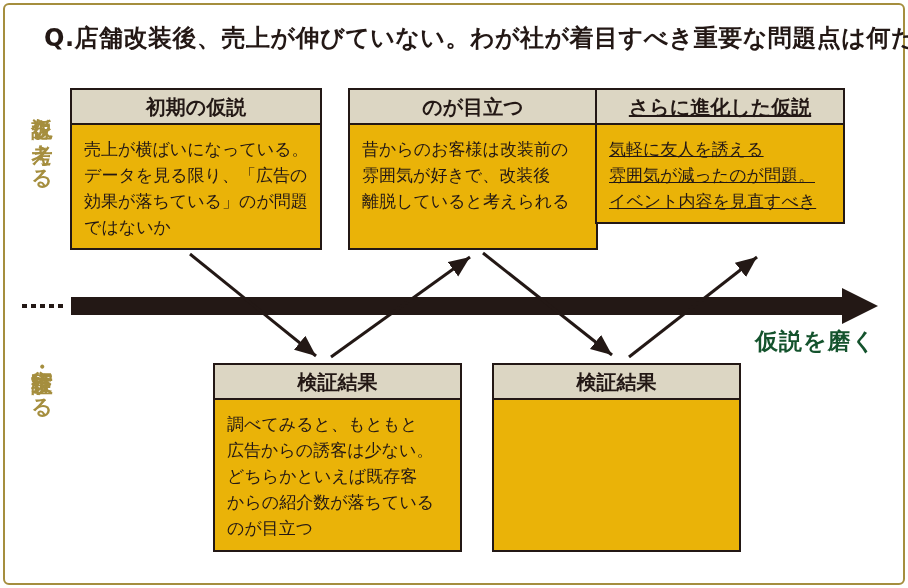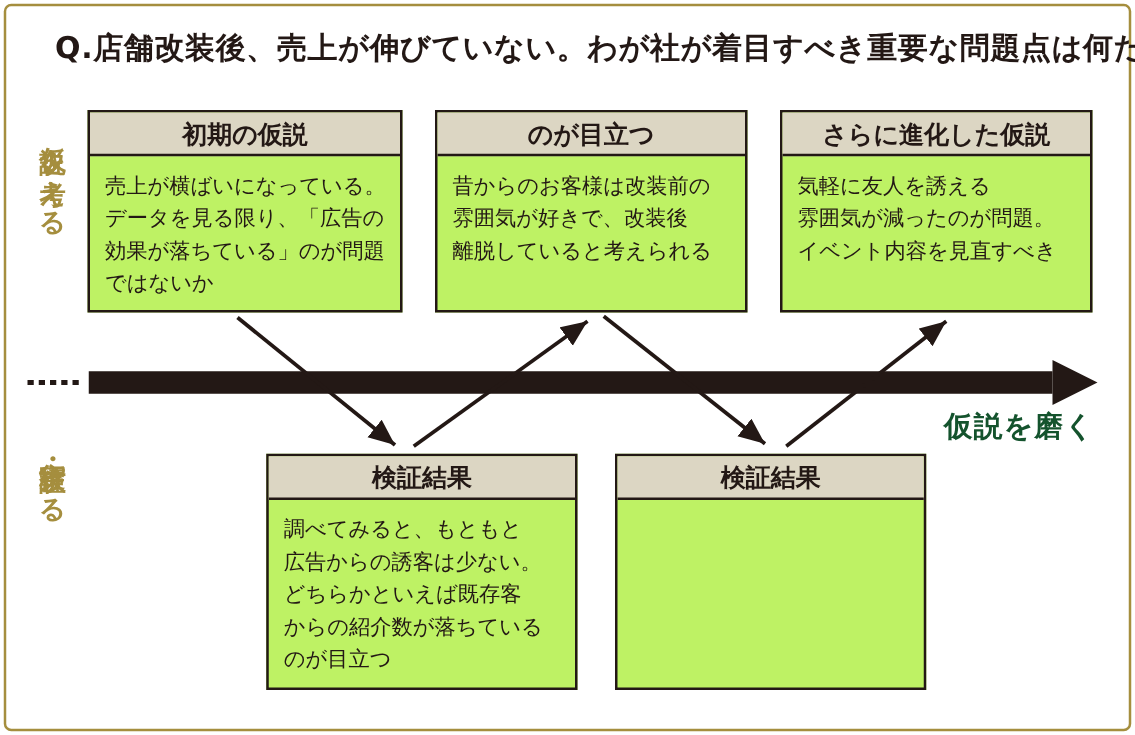--- a/index.html
+++ b/index.html
@@ -23,35 +23,35 @@
   }
   .vtop{left:31px;top:101px;}
   .vbottom{left:31px;top:353px;}
   .arrow-layer{position:absolute;left:0;top:0;}
   .polish{
     position:absolute;right:32px;top:326px;
     font-size:23px;font-weight:bold;color:#14532d;letter-spacing:1px;
     white-space:nowrap;
   }
   .box{
-    position:absolute;background:#bef264;border:2px solid #231815;
+    position:absolute;background:#eab308;border:2px solid #231815;
     box-sizing:border-box;
   }
   .box-h{
     height:35px;line-height:34px;background:#dcd6c3;
     border-bottom:2px solid #231815;text-align:center;
     font-size:20px;font-weight:bold;color:#231815;box-sizing:border-box;
   }
   .box-b{
     padding:11px 8px 0 12px;font-size:17px;line-height:26px;
     white-space:pre-line;color:#231815;
   }
   .b1{left:70px;top:88px;width:252px;height:162px;}
   .b2{left:348px;top:88px;width:250px;height:162px;}
-  .b3{left:624px;top:88px;width:250px;height:162px;}
+  .b3{left:595px;top:88px;width:250px;height:136px;text-decoration:underline;}
   .b4{left:213px;top:363px;width:249px;height:189px;}
   .b5{left:492px;top:363px;width:249px;height:189px;}
 </style>
 </head>
 <body>
 
 <div class="canvas">
 
   <div class="frame"></div>
 

